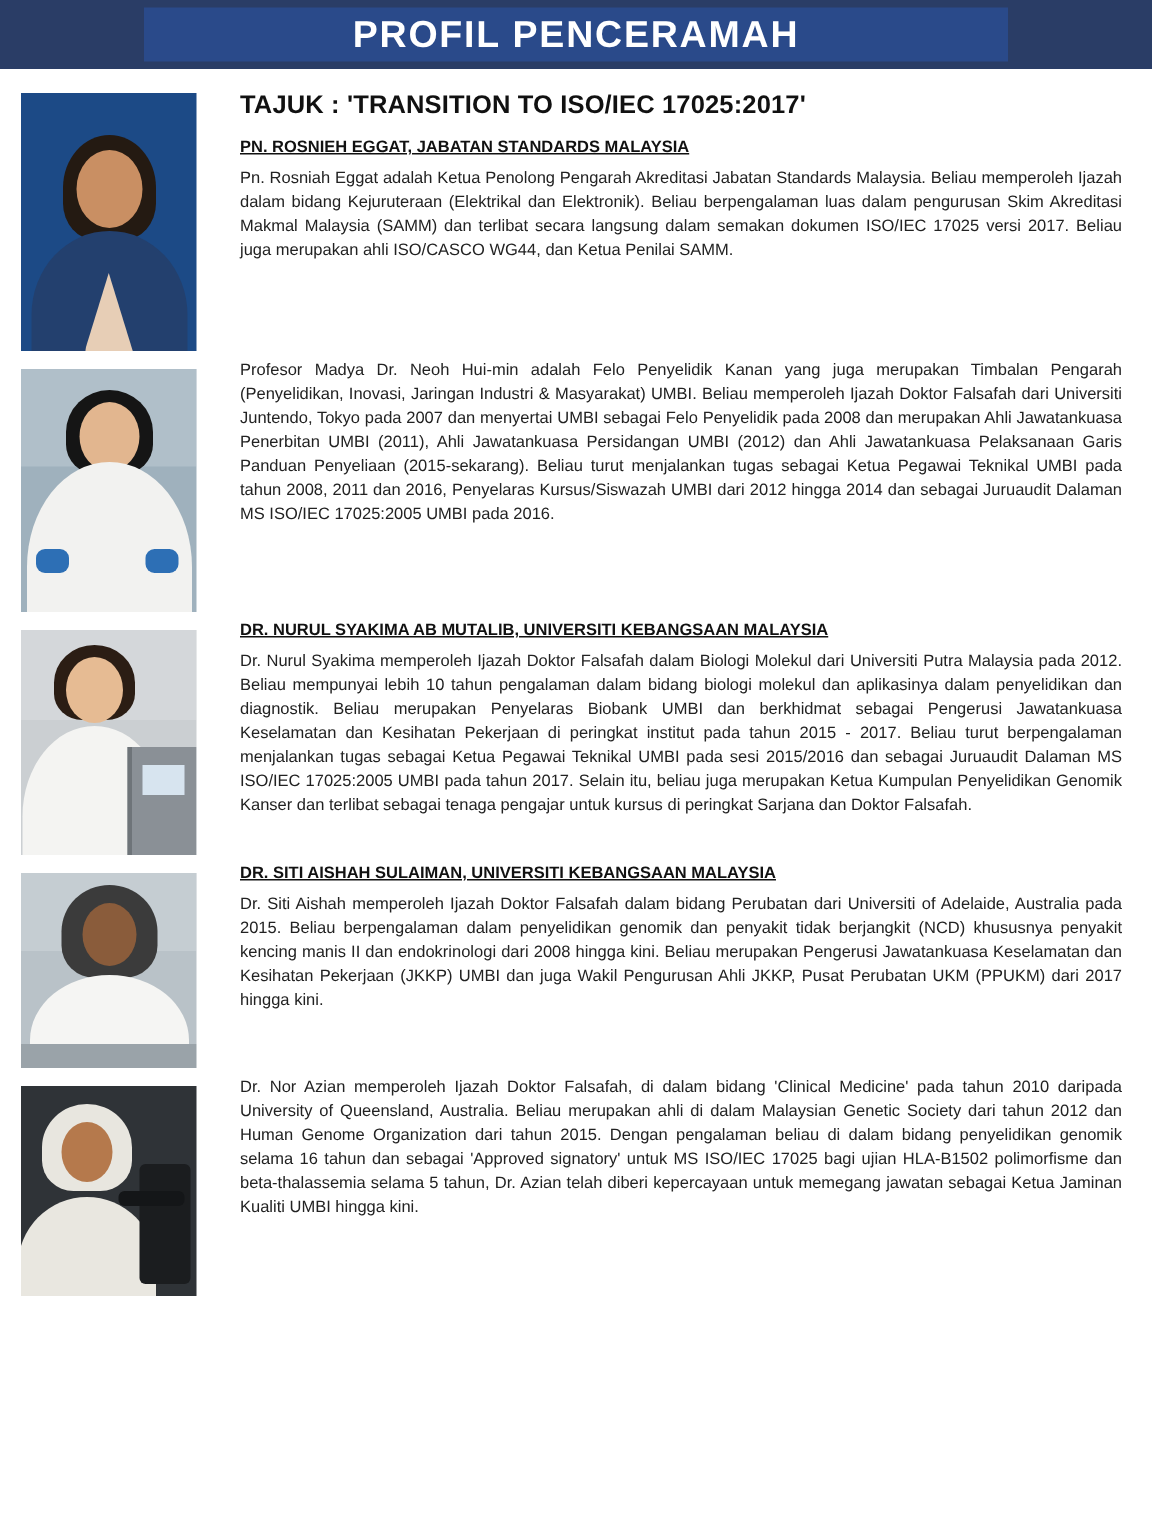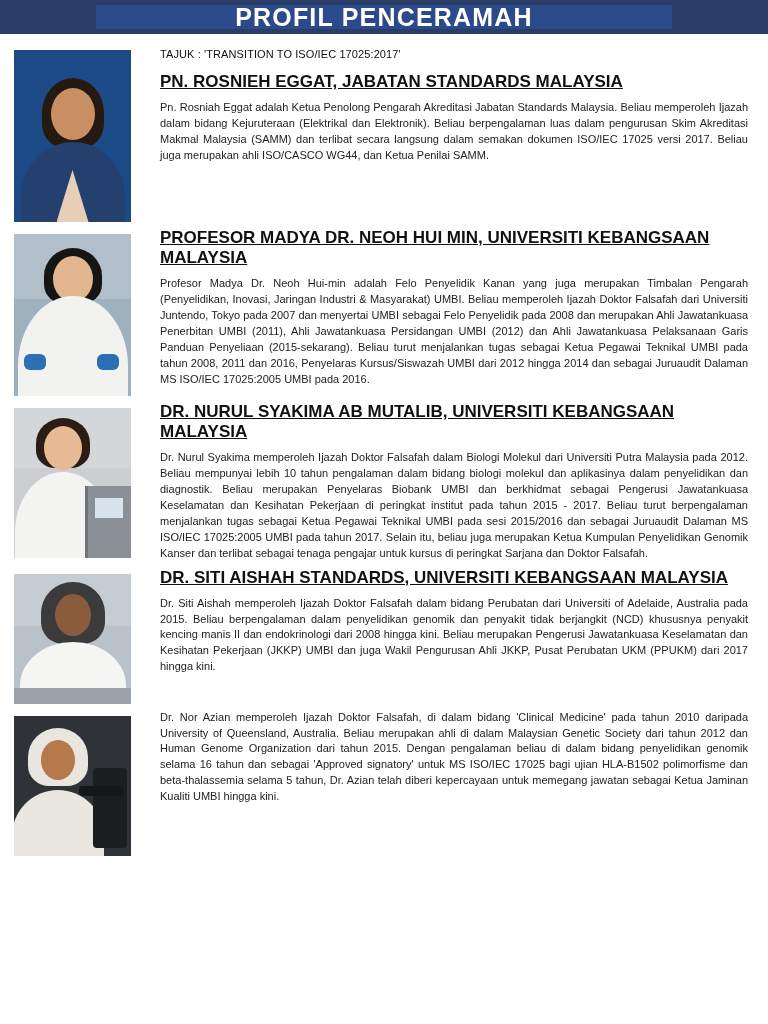--- a/index.html
+++ b/index.html
@@ -15,21 +15,21 @@
     position: relative;
     width: 768px;
     height: 1024px;
     background: #ffffff;
     overflow: hidden;
   }
 
   
   .header-band {
     position: relative;
-    height: 34px;
+    height: 46px;
     background: #2a3d66;
     margin: 0;
   }
   .header-inner {
     position: absolute;
     left: 96px;
     right: 96px;
     top: 5px;
     bottom: 5px;
     background: #2a4a8a;
@@ -57,28 +57,28 @@
     width: 132px;
     flex: 0 0 132px;
     padding-top: 6px;
   }
   .text-col {
     flex: 1 1 auto;
     padding-left: 14px;
     padding-right: 6px;
   }
   .tajuk {
-    font-size: 11px;
-    font-weight: normal;
+    font-size: 17px;
+    font-weight: bold;
     color: #111111;
     margin: 4px 0 12px 0;
     letter-spacing: 0.1px;
   }
   .speaker {
-    font-size: 17px;
+    font-size: 11px;
     font-weight: bold;
     color: #111111;
     text-decoration: underline;
     margin: 0 0 8px 0;
   }
   .bio {
     font-size: 11px;
     line-height: 1.45;
     color: #222222;
     text-align: justify;
@@ -214,21 +214,20 @@
         <div class="ph ph-2">
           <div class="bg-bar"></div>
           <div class="hair"></div>
           <div class="person-head"></div>
           <div class="person-body"></div>
           <div class="glove-l"></div>
           <div class="glove-r"></div>
         </div>
       </div>
       <div class="text-col">
-        <div class="speaker">PROFESOR MADYA DR. NEOH HUI MIN, UNIVERSITI KEBANGSAAN MALAYSIA</div>
         <p class="bio">Profesor Madya Dr. Neoh Hui-min adalah Felo Penyelidik Kanan yang juga merupakan Timbalan Pengarah (Penyelidikan, Inovasi, Jaringan Industri &amp; Masyarakat) UMBI. Beliau memperoleh Ijazah Doktor Falsafah dari Universiti Juntendo, Tokyo pada 2007 dan menyertai UMBI sebagai Felo Penyelidik pada 2008 dan merupakan Ahli Jawatankuasa Penerbitan UMBI (2011), Ahli Jawatankuasa Persidangan UMBI (2012) dan Ahli Jawatankuasa Pelaksanaan Garis Panduan Penyeliaan (2015-sekarang). Beliau turut menjalankan tugas sebagai Ketua Pegawai Teknikal UMBI pada tahun 2008, 2011 dan 2016, Penyelaras Kursus/Siswazah UMBI dari 2012 hingga 2014 dan sebagai Juruaudit Dalaman MS ISO/IEC 17025:2005 UMBI pada 2016.</p>
       </div>
     </div>
 
     <div class="profile">
       <div class="photo-col">
         <div class="ph ph-3">
           <div class="bg-bar"></div>
           <div class="hair"></div>
           <div class="person-head"></div>
@@ -247,21 +246,21 @@
       <div class="photo-col">
         <div class="ph ph-4">
           <div class="bg-bar"></div>
           <div class="hair"></div>
           <div class="person-head"></div>
           <div class="person-body"></div>
           <div class="bench"></div>
         </div>
       </div>
       <div class="text-col">
-        <div class="speaker">DR. SITI AISHAH STANDARDS, UNIVERSITI KEBANGSAAN MALAYSIA</div>
+        <div class="speaker">DR. SITI AISHAH SULAIMAN, UNIVERSITI KEBANGSAAN MALAYSIA</div>
         <p class="bio">Dr. Siti Aishah memperoleh Ijazah Doktor Falsafah dalam bidang Perubatan dari Universiti of Adelaide, Australia pada 2015. Beliau berpengalaman dalam penyelidikan genomik dan penyakit tidak berjangkit (NCD) khususnya penyakit kencing manis II dan endokrinologi dari 2008 hingga kini. Beliau merupakan Pengerusi Jawatankuasa Keselamatan dan Kesihatan Pekerjaan (JKKP) UMBI dan juga Wakil Pengurusan Ahli JKKP, Pusat Perubatan UKM (PPUKM) dari 2017 hingga kini.</p>
       </div>
     </div>
 
     <div class="profile">
       <div class="photo-col">
         <div class="ph ph-5">
           <div class="hair"></div>
           <div class="person-head"></div>
           <div class="person-body"></div>

